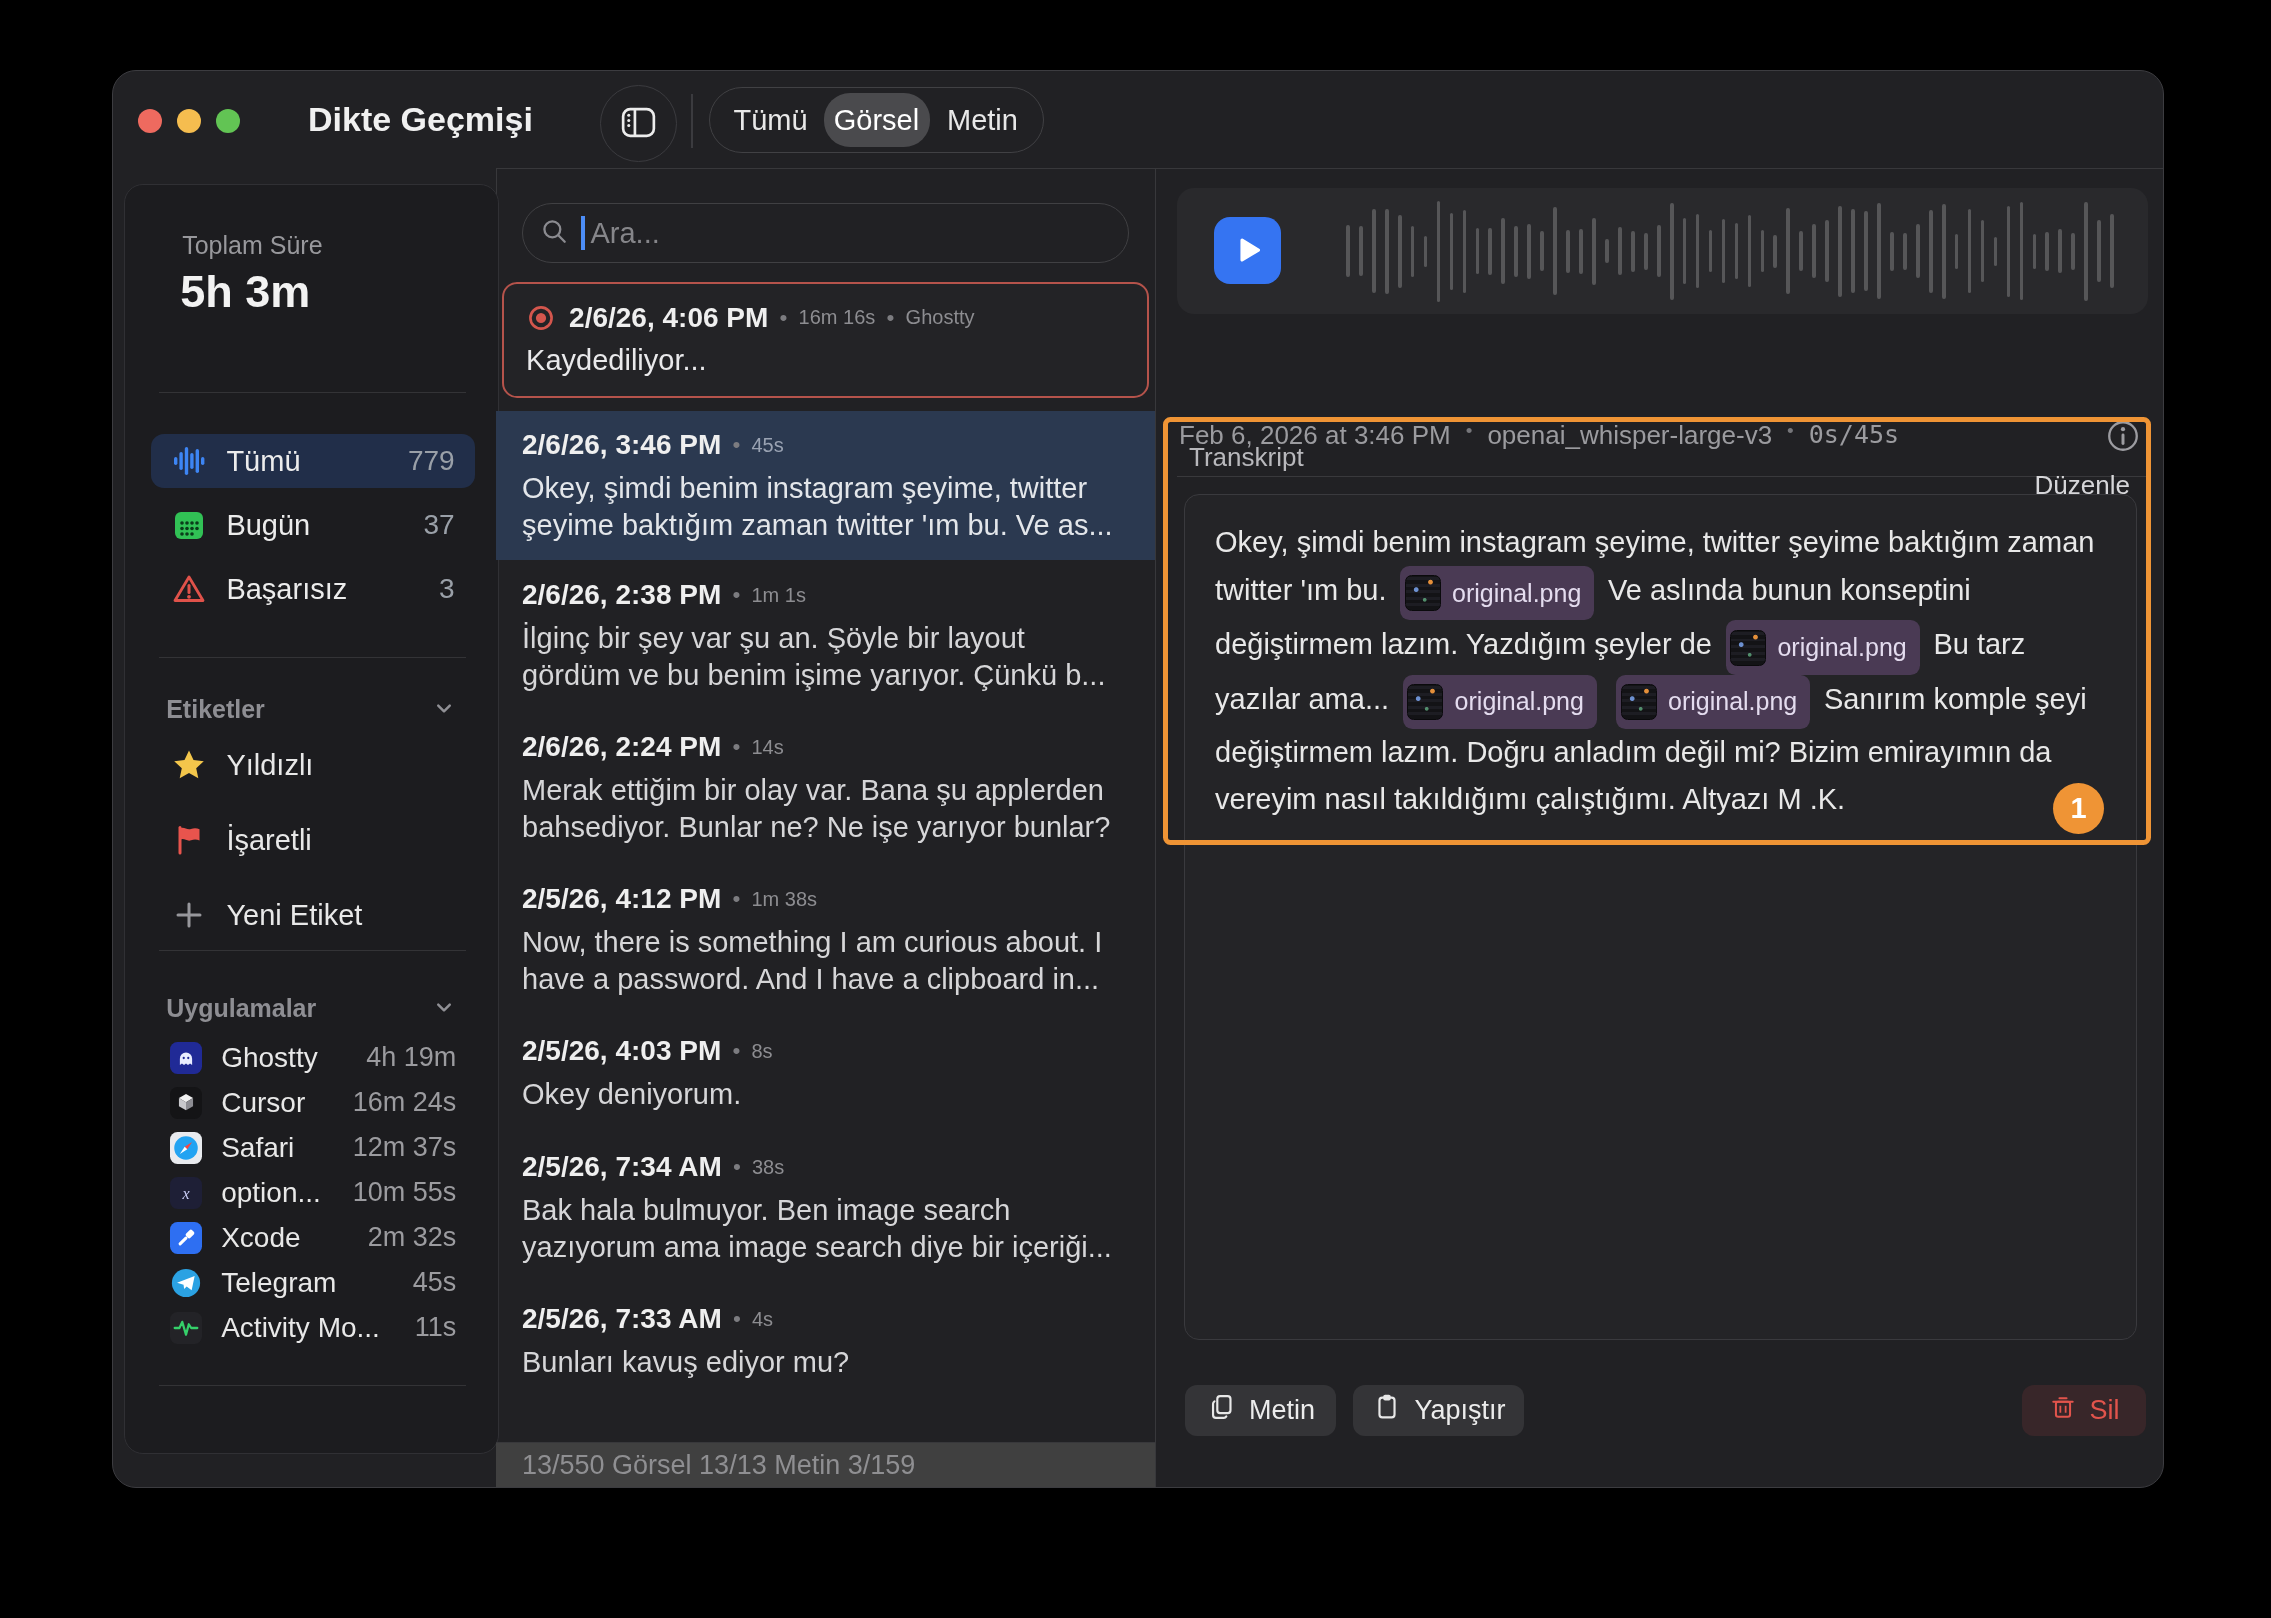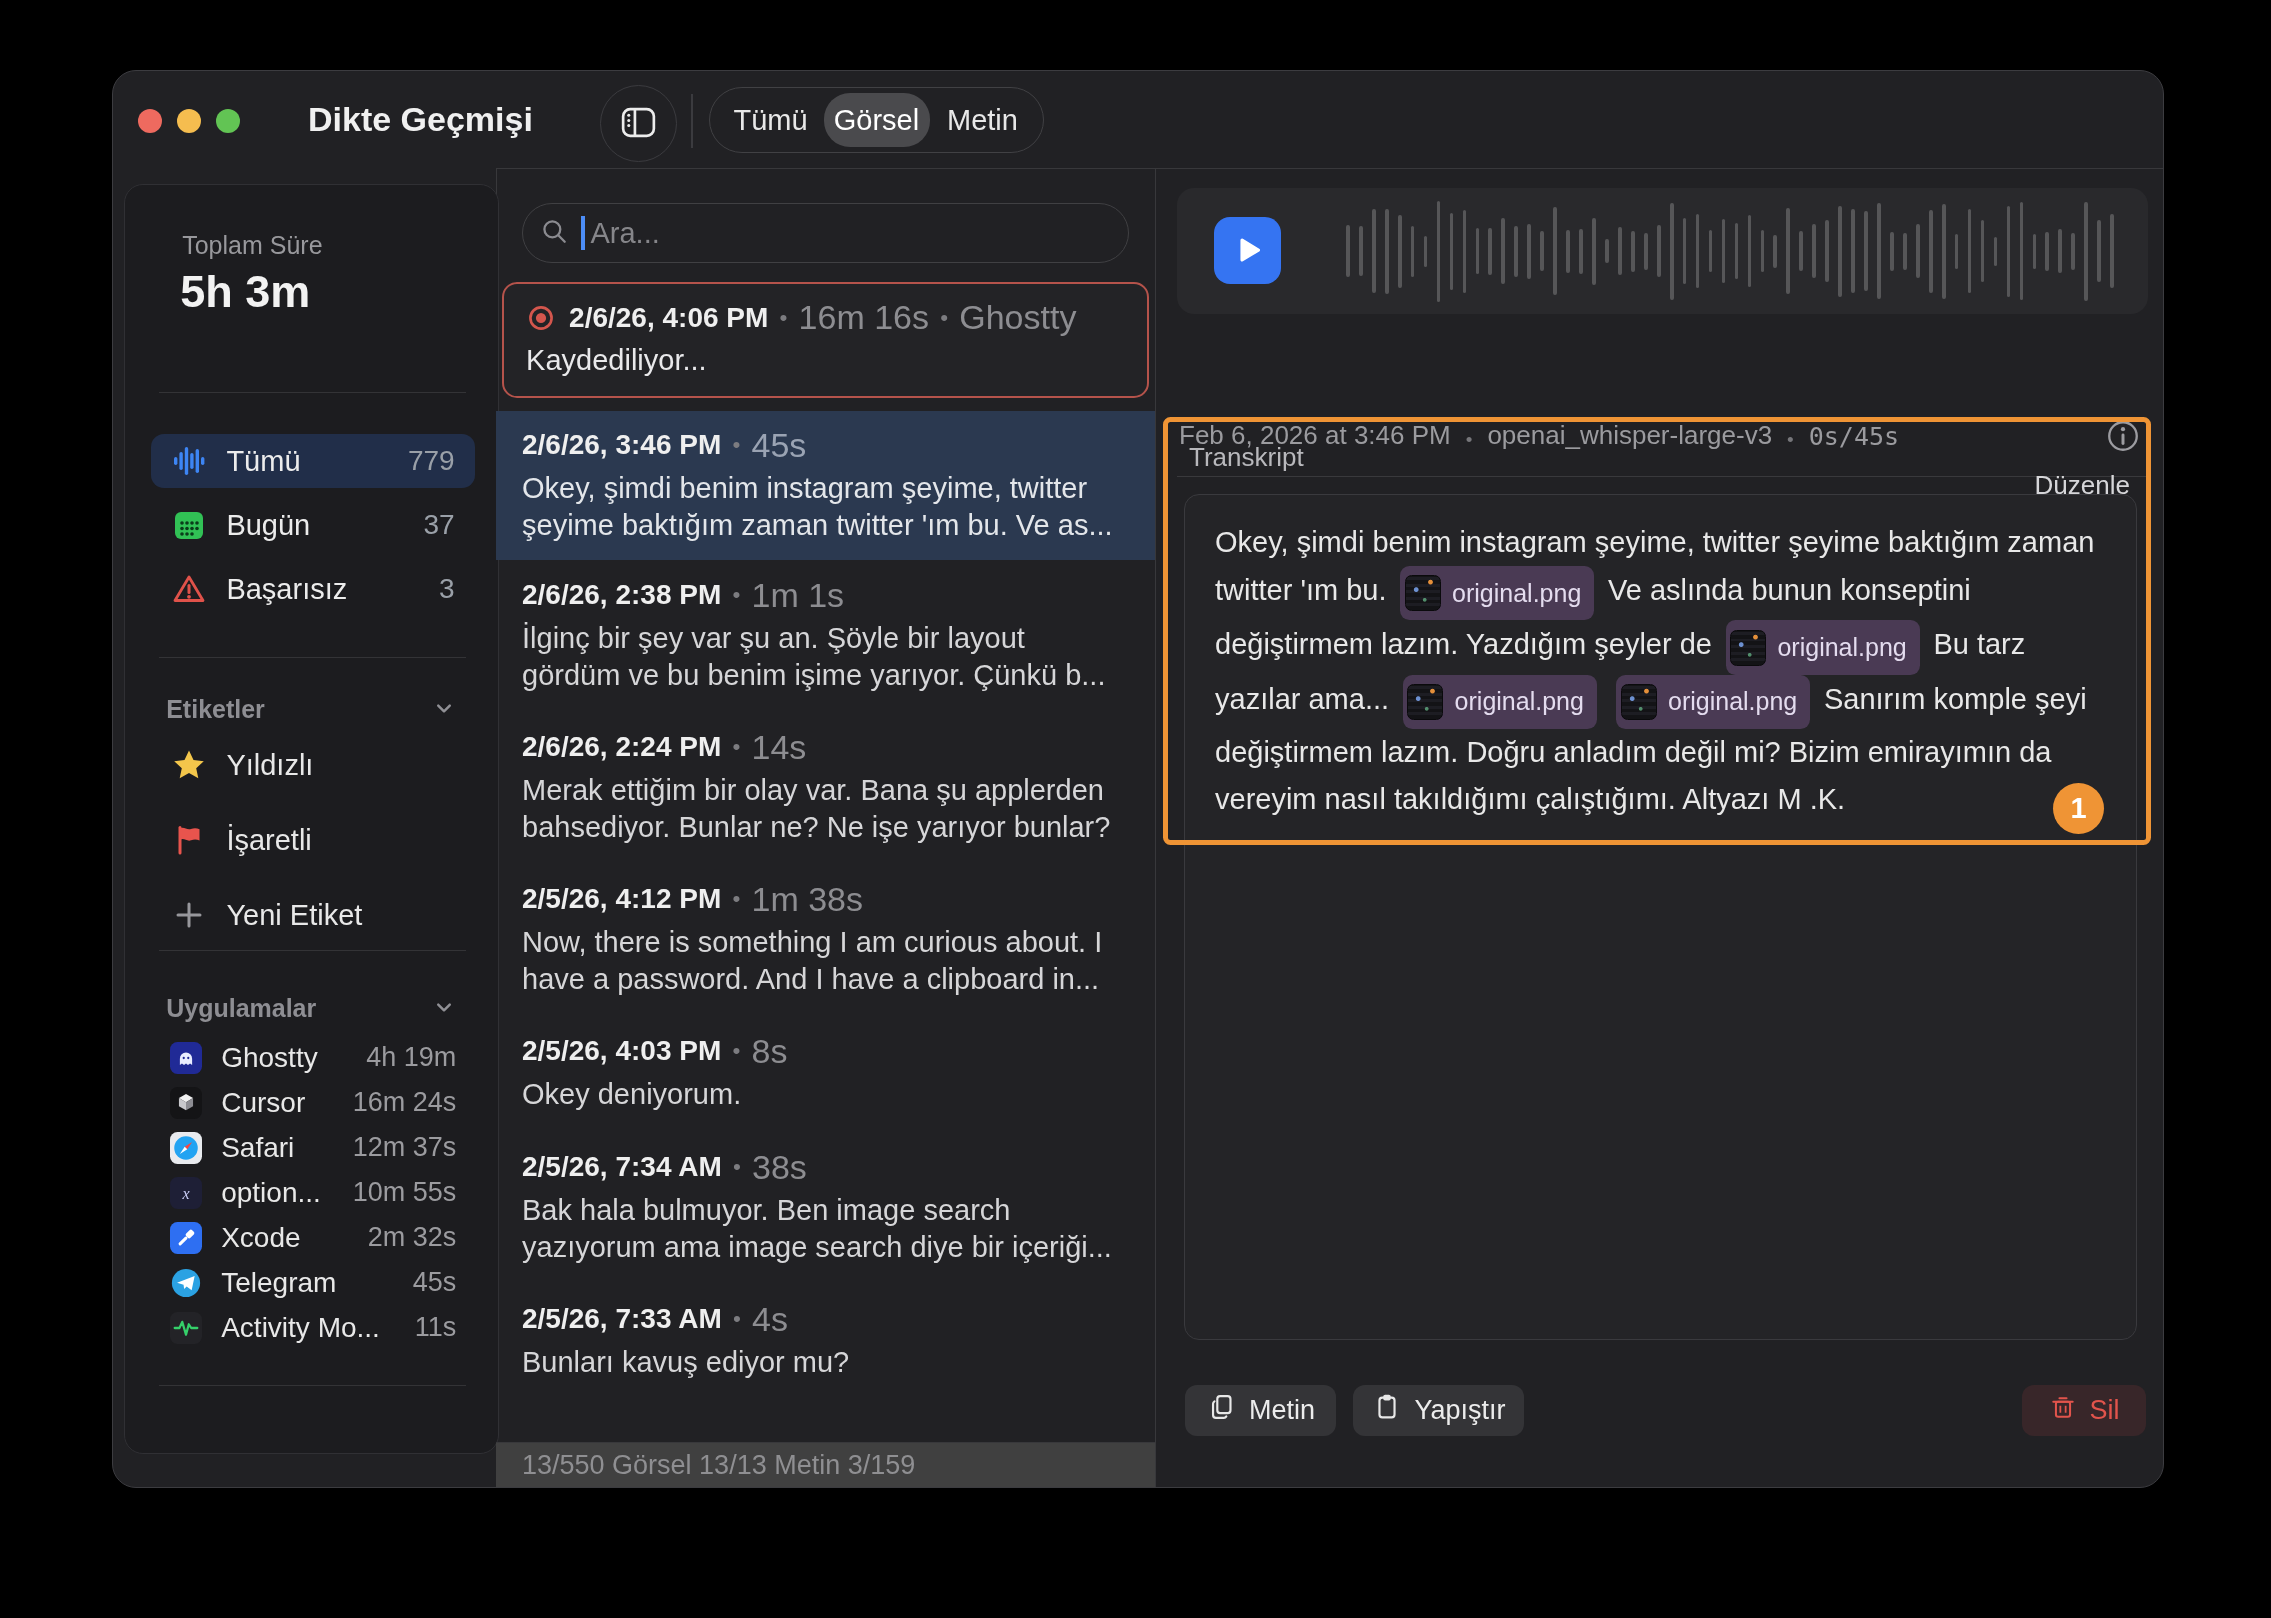--- a/index.html
+++ b/index.html
@@ -53,42 +53,42 @@
     border:1.4px solid #404043; border-radius:30px; display:flex; align-items:center; padding:0 17px; }
   .search .caret { width:3.7px; height:34px; background:#4c8df6; margin-left:11.2px; }
   .search input { flex:1; background:transparent; border:none; outline:none;
     font-size:29px; color:#e5e5e5; margin-left:5.6px; font-family:inherit; }
   .search input::placeholder { color:#86868a; }
   .list { position:absolute; left:0; right:0; top:112px; bottom:45px; overflow:hidden; }
   .litem { padding:20.6px 26px 19px; }
   .lhead { display:flex; align-items:center; height:30px; margin-bottom:9.4px; white-space:nowrap; }
   .ldate { font-size:28px; font-weight:bold; color:#efefef; }
   .lsep { font-size:22.5px; color:#7c7c80; margin:0 11.2px; }
-  .lmeta { font-size:34px; color:#8d8d91; }
+  .lmeta { font-size:20px; color:#8d8d91; }
   .lbody { font-size:29px; line-height:37px; color:#d6d6d8; max-height:73px; overflow:hidden; }
   .litem.recording { margin:1.9px 5.6px 13px; border:2.8px solid #b5534b; border-radius:15px;
     background:#232326; padding:19px 22.5px 17px; }
   .litem.recording .rec { margin-right:13px; display:flex; }
   .litem.recording .lbody { color:#e9e9eb; }
   .litem.selected { background:#2b3950; padding-top:19px; padding-bottom:17px; }
   .litem.selected .lmeta { color:#9aa3b3; }
   .litem.selected .lbody { color:#e3e6ea; }
   .status { position:absolute; left:0; right:0; bottom:0; height:45px; background:#404040;
     border-top:0.9px solid #38383b; font-size:27px; color:#8f8f92; line-height:44px; padding-left:26px; }
 
   
   .player { position:absolute; left:1064px; top:117px; width:971px; height:126px;
     background:#29292c; border-radius:17px; }
   .playbtn { position:absolute; left:37px; top:29px; width:67px; height:67px;
     background:#3574f2; border-radius:16px; display:flex; align-items:center; justify-content:center; }
   .wave { position:absolute; left:169px; right:34px; top:11.2px; bottom:11.2px;
     display:flex; align-items:center; justify-content:space-between; }
   .wbar { width:3.7px; border-radius:1.9px; background:#565658; }
   .metarow { position:absolute; left:1066px; top:349px; width:918px; display:flex;
-    align-items:flex-end; font-size:26px; color:#9b9b9f; white-space:nowrap; }
+    align-items:flex-start; font-size:26px; color:#9b9b9f; white-space:nowrap; }
   .metarow .msep { margin:0 15px; font-size:19px; color:#76767a; }
   .metarow .mono { font-family:"DejaVu Sans Mono",monospace; font-size:25px; }
   .infoicon { position:absolute; left:1992px; top:347px; }
   .meta-div { position:absolute; left:1064px; top:405px; width:971px; height:0.9px; background:#39393c; }
 
   .tbox { position:absolute; left:1071px; top:423px; width:953px; height:846px;
     background:#242427; border:1.4px solid #3a3a3e; border-radius:15px; padding:24px 30px; }
   .ttext { font-size:29px; line-height:47px; color:#e8e8e8; }
   .pill { display:inline-flex; align-items:center; gap:11.2px; background:#4a3a54;
     border-radius:9.4px; padding:3.7px 13px 3.7px 4.7px; margin:0 5.6px; vertical-align:-11.2px; }

